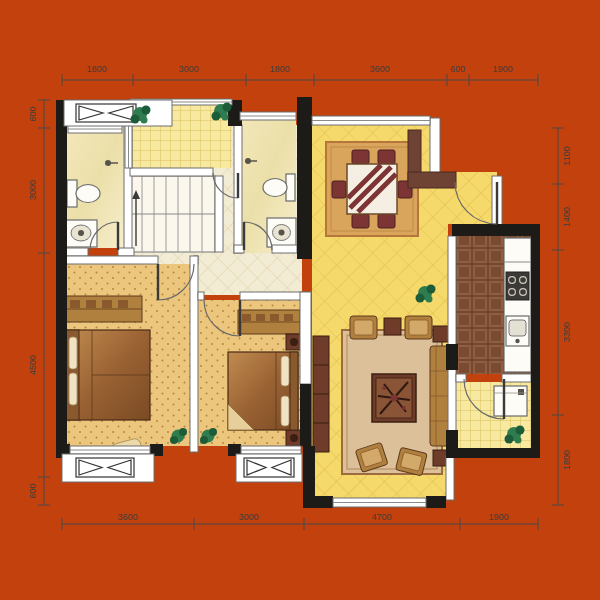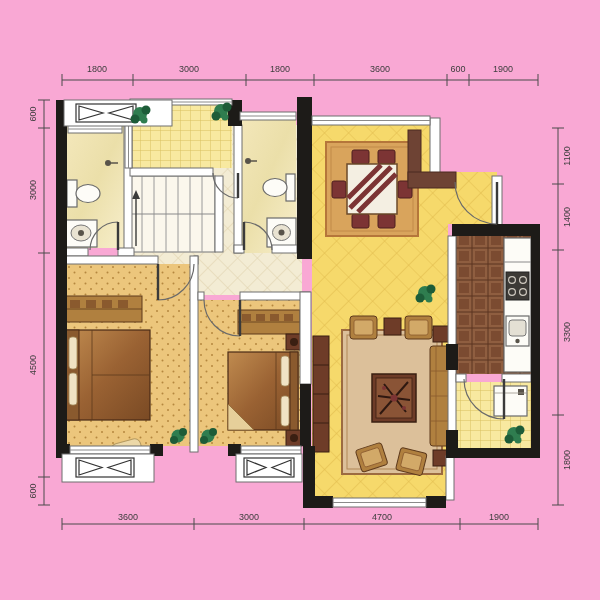--- a/index.html
+++ b/index.html
@@ -1,16 +1,16 @@
 <!DOCTYPE html>
 <html><head>
 <meta charset="utf-8">
 <style>
   html,body{margin:0;padding:0;background:#f7f2e3;}
-  .stage{position:relative;width:600px;height:600px;background:#f9a8d4;overflow:hidden;
+  .stage{position:relative;width:600px;height:600px;background:#c2410c;overflow:hidden;
          font-family:"Liberation Sans",sans-serif;}
   svg{display:block;}
   .dim-text{font-family:"Liberation Sans",sans-serif;font-size:9px;fill:#3d3d3d;}
   .dim-line{stroke:#4a4a4a;stroke-width:1;fill:none;}
   .wall-black{fill:#1d1b18;stroke:none;}
   .wall-white{fill:#ffffff;stroke:#6f6f6f;stroke-width:1;}
   .wall-brown{fill:#6e4334;stroke:#4a2b20;stroke-width:1;}
   .win{fill:#ffffff;stroke:#6f6f6f;stroke-width:1;}
   .win-l{stroke:#8a8a8a;stroke-width:1;fill:none;}
   .door{stroke:#6a6a6a;stroke-width:1.2;fill:none;}

